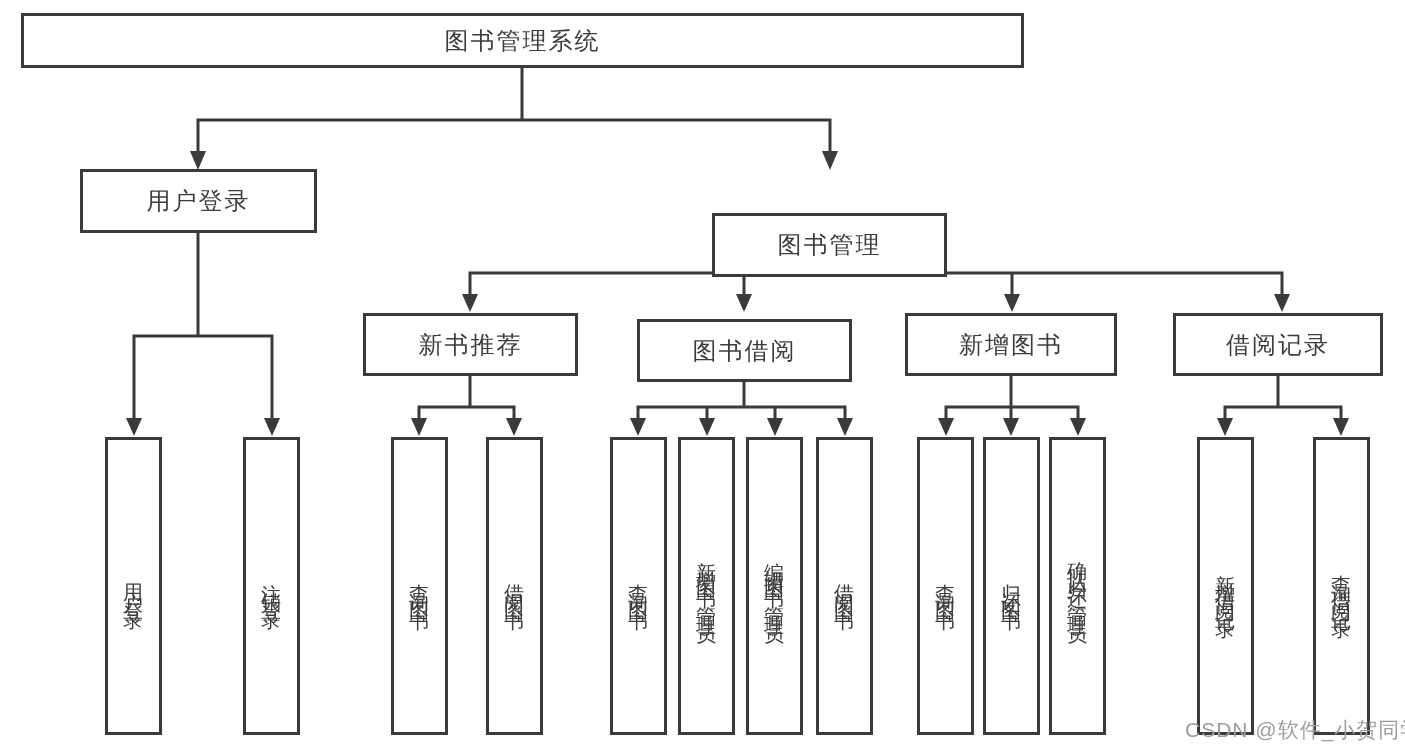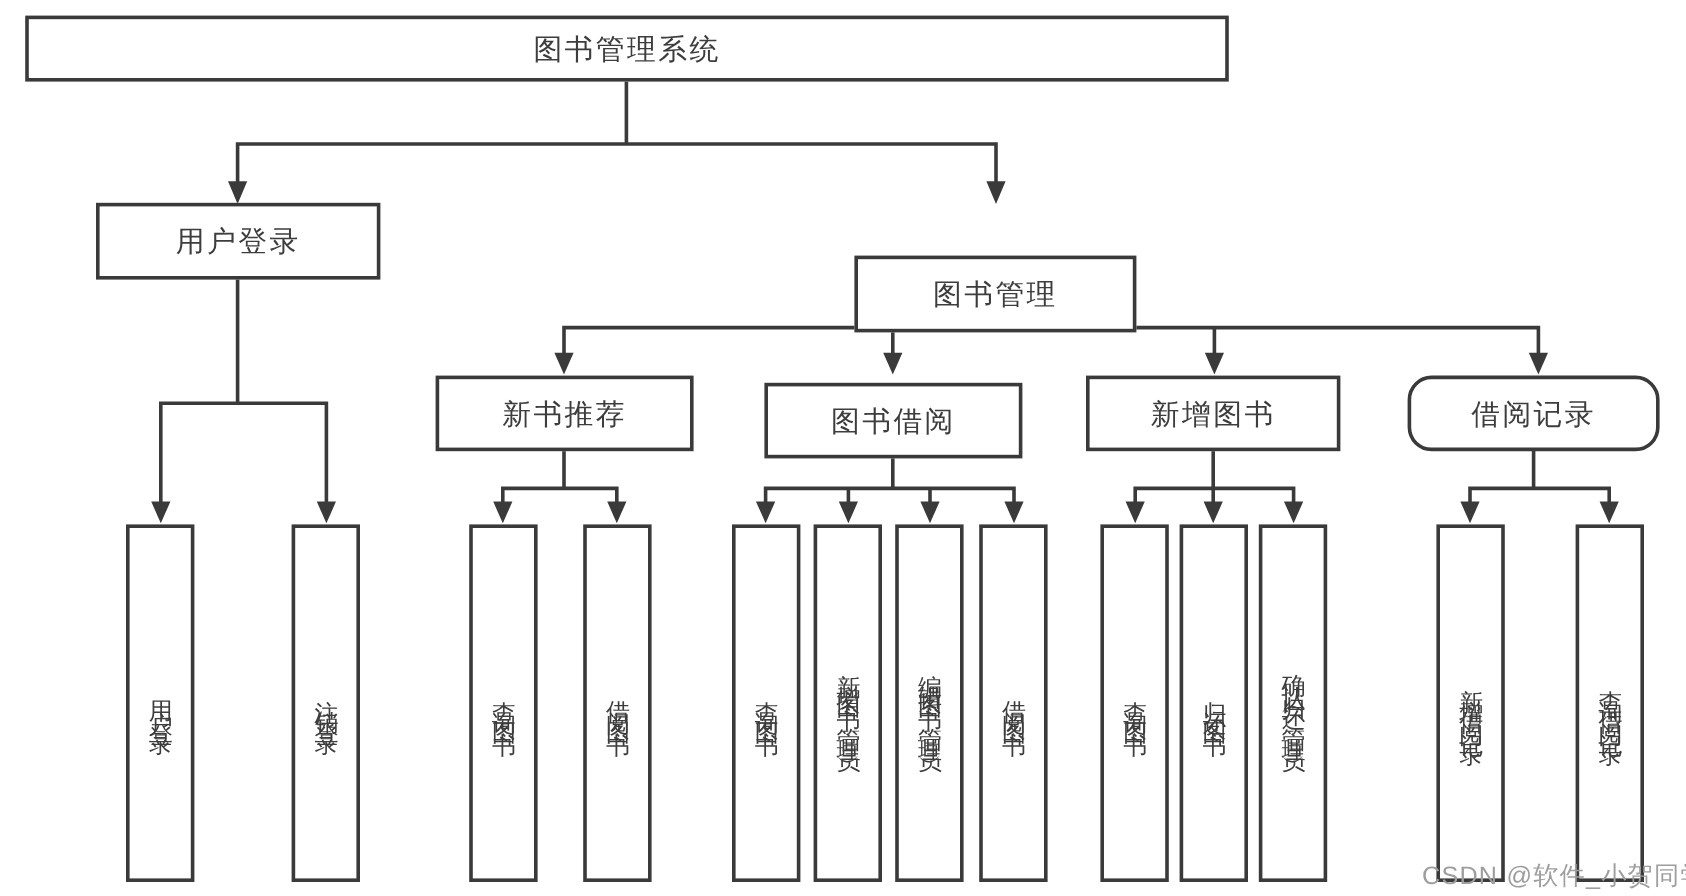--- a/index.html
+++ b/index.html
@@ -29,21 +29,21 @@
     line-height:1.1;
     white-space:nowrap;
   }
   
   .n-root{left:21px;top:13px;width:1003px;height:55px;}
   .n-user-login{left:80px;top:169px;width:237px;height:64px;}
   .n-book-mgmt{left:712px;top:169px;width:235px;height:64px;margin-top:44px;}
   .n-new-book{left:363px;top:313px;width:215px;height:63px;}
   .n-book-borrow{left:637px;top:319px;width:215px;height:63px;}
   .n-current-borrow{left:905px;top:313px;width:212px;height:63px;}
-  .n-borrow-record{left:1173px;top:313px;width:210px;height:63px;border-radius:20px;}
+  .n-borrow-record{left:1173px;top:313px;width:210px;height:63px;}
   .leaf{top:437px;width:57px;height:298px;}
   .n-leaf-user-login{left:105px;}
   .n-leaf-logout{left:243px;}
   .n-nb-query{left:391px;}
   .n-nb-borrow{left:486px;}
   .n-bb-query{left:610px;}
   .n-bb-add{left:678px;}
   .n-bb-edit{left:746px;}
   .n-bb-borrow{left:816px;}
   .n-cb-query{left:917px;}

